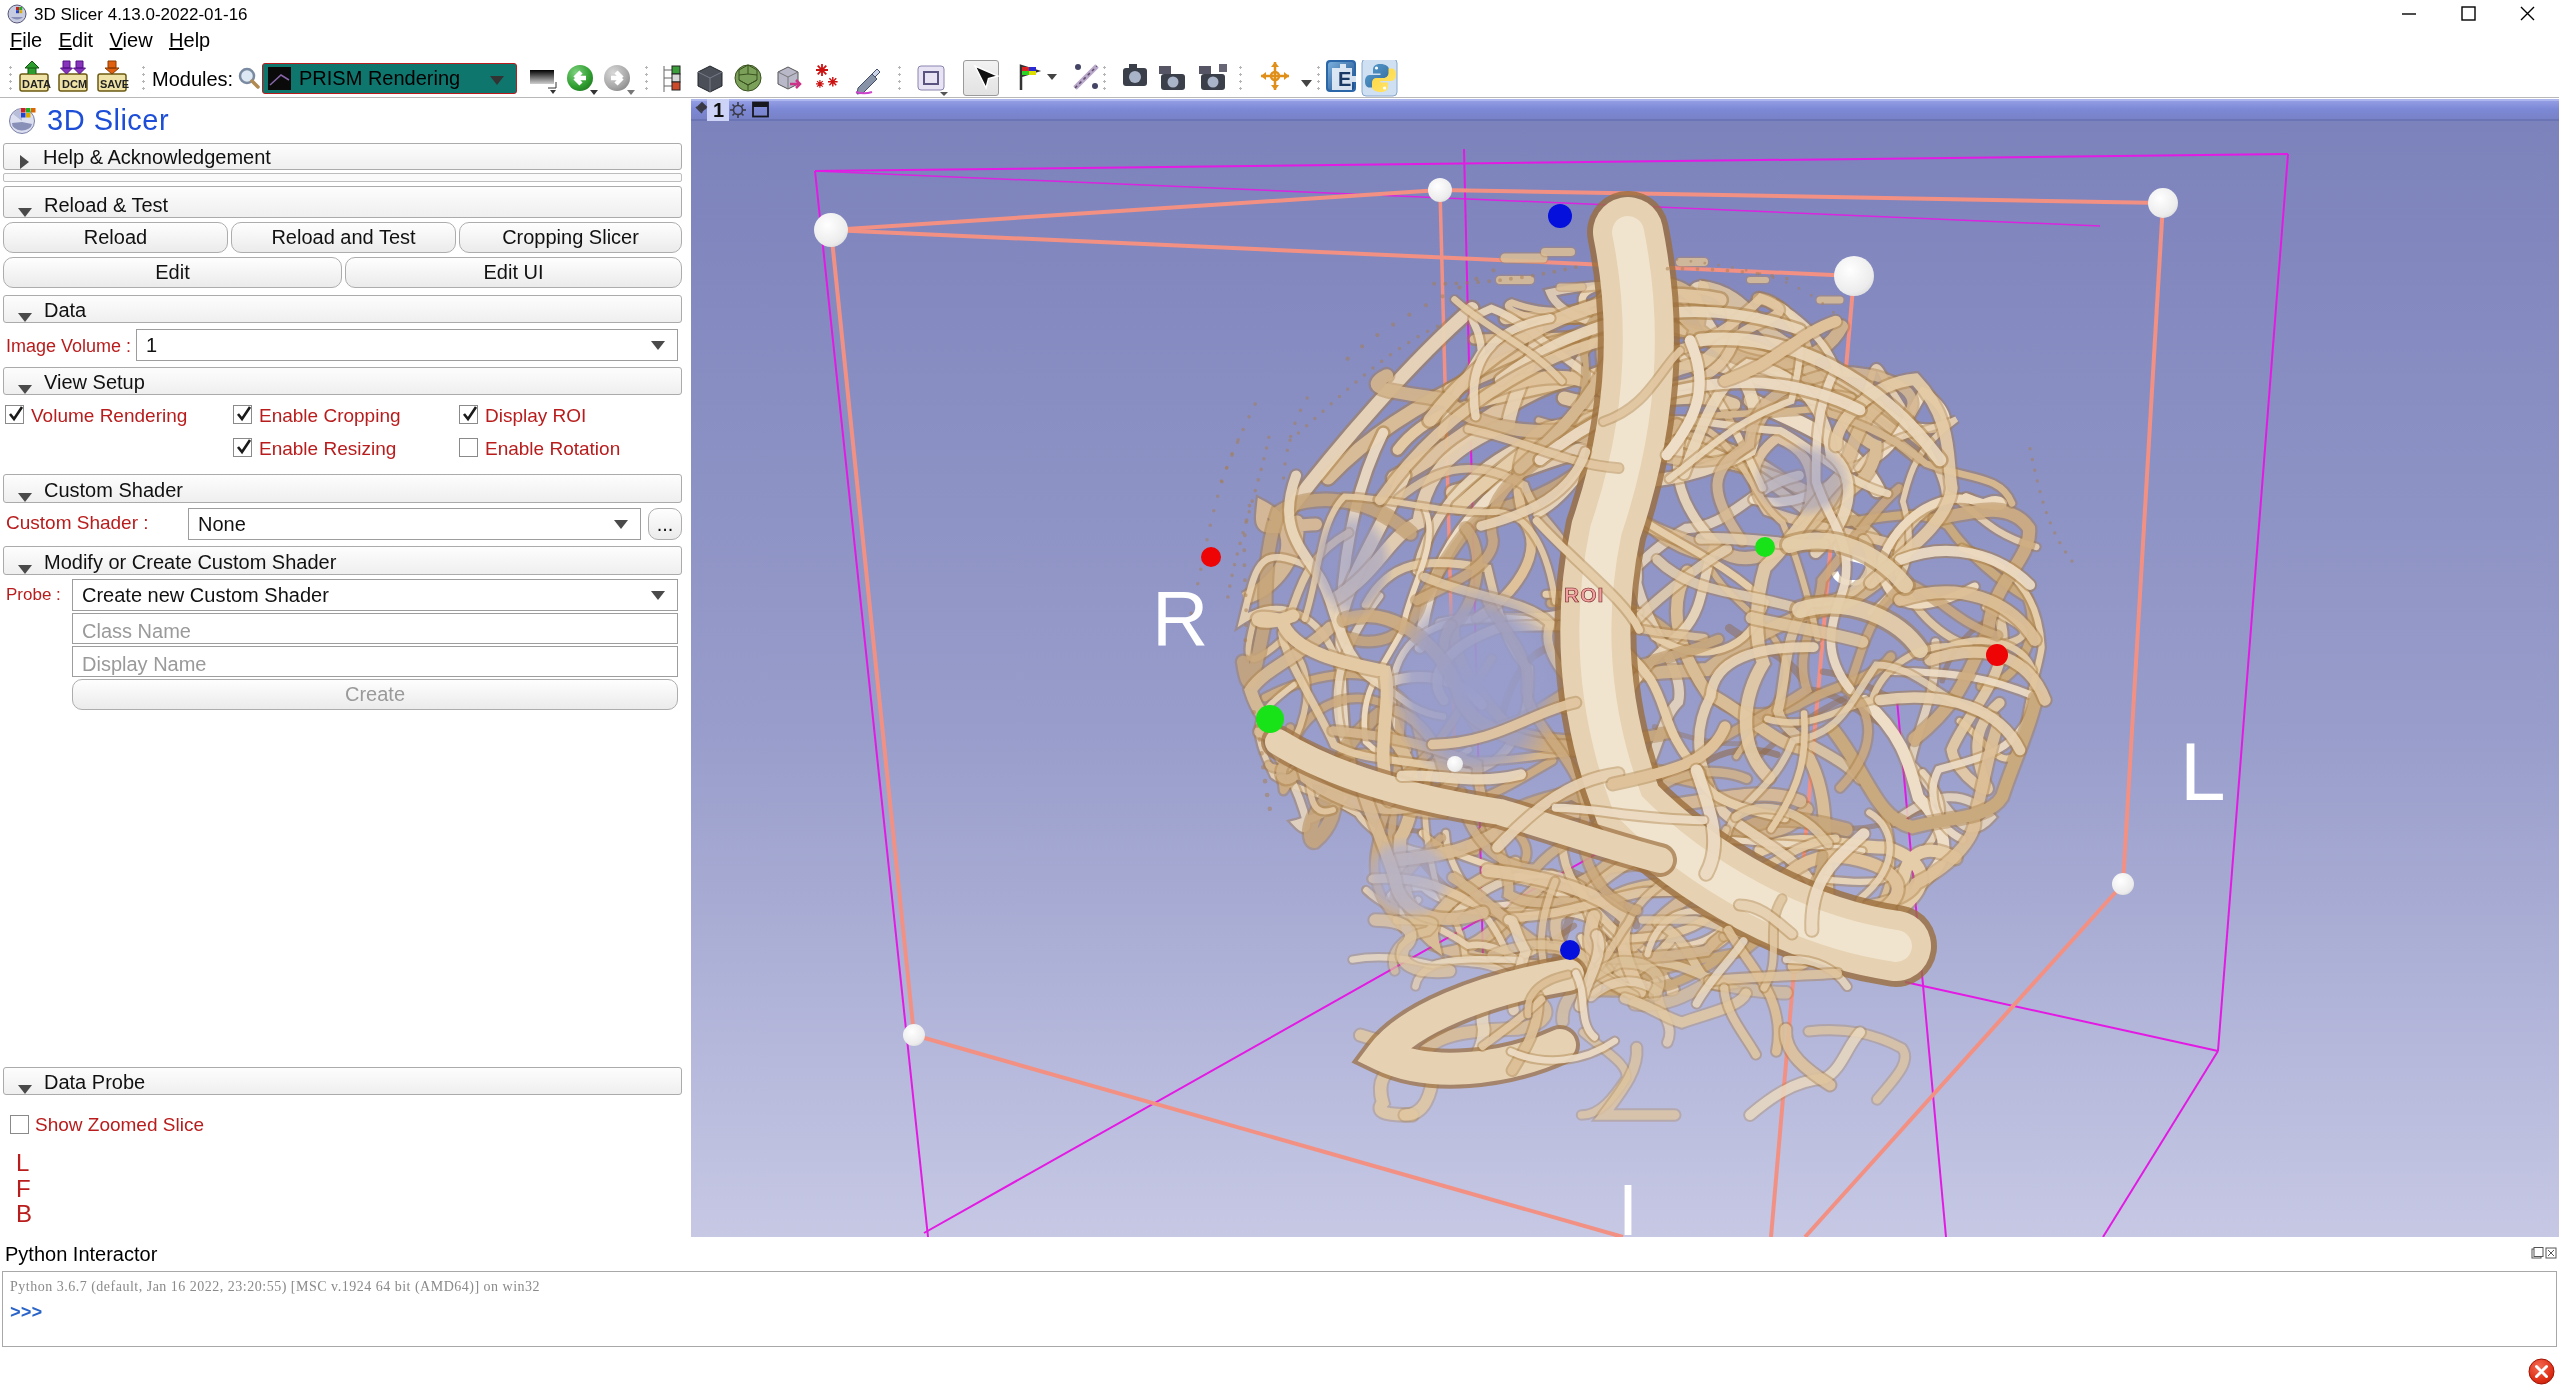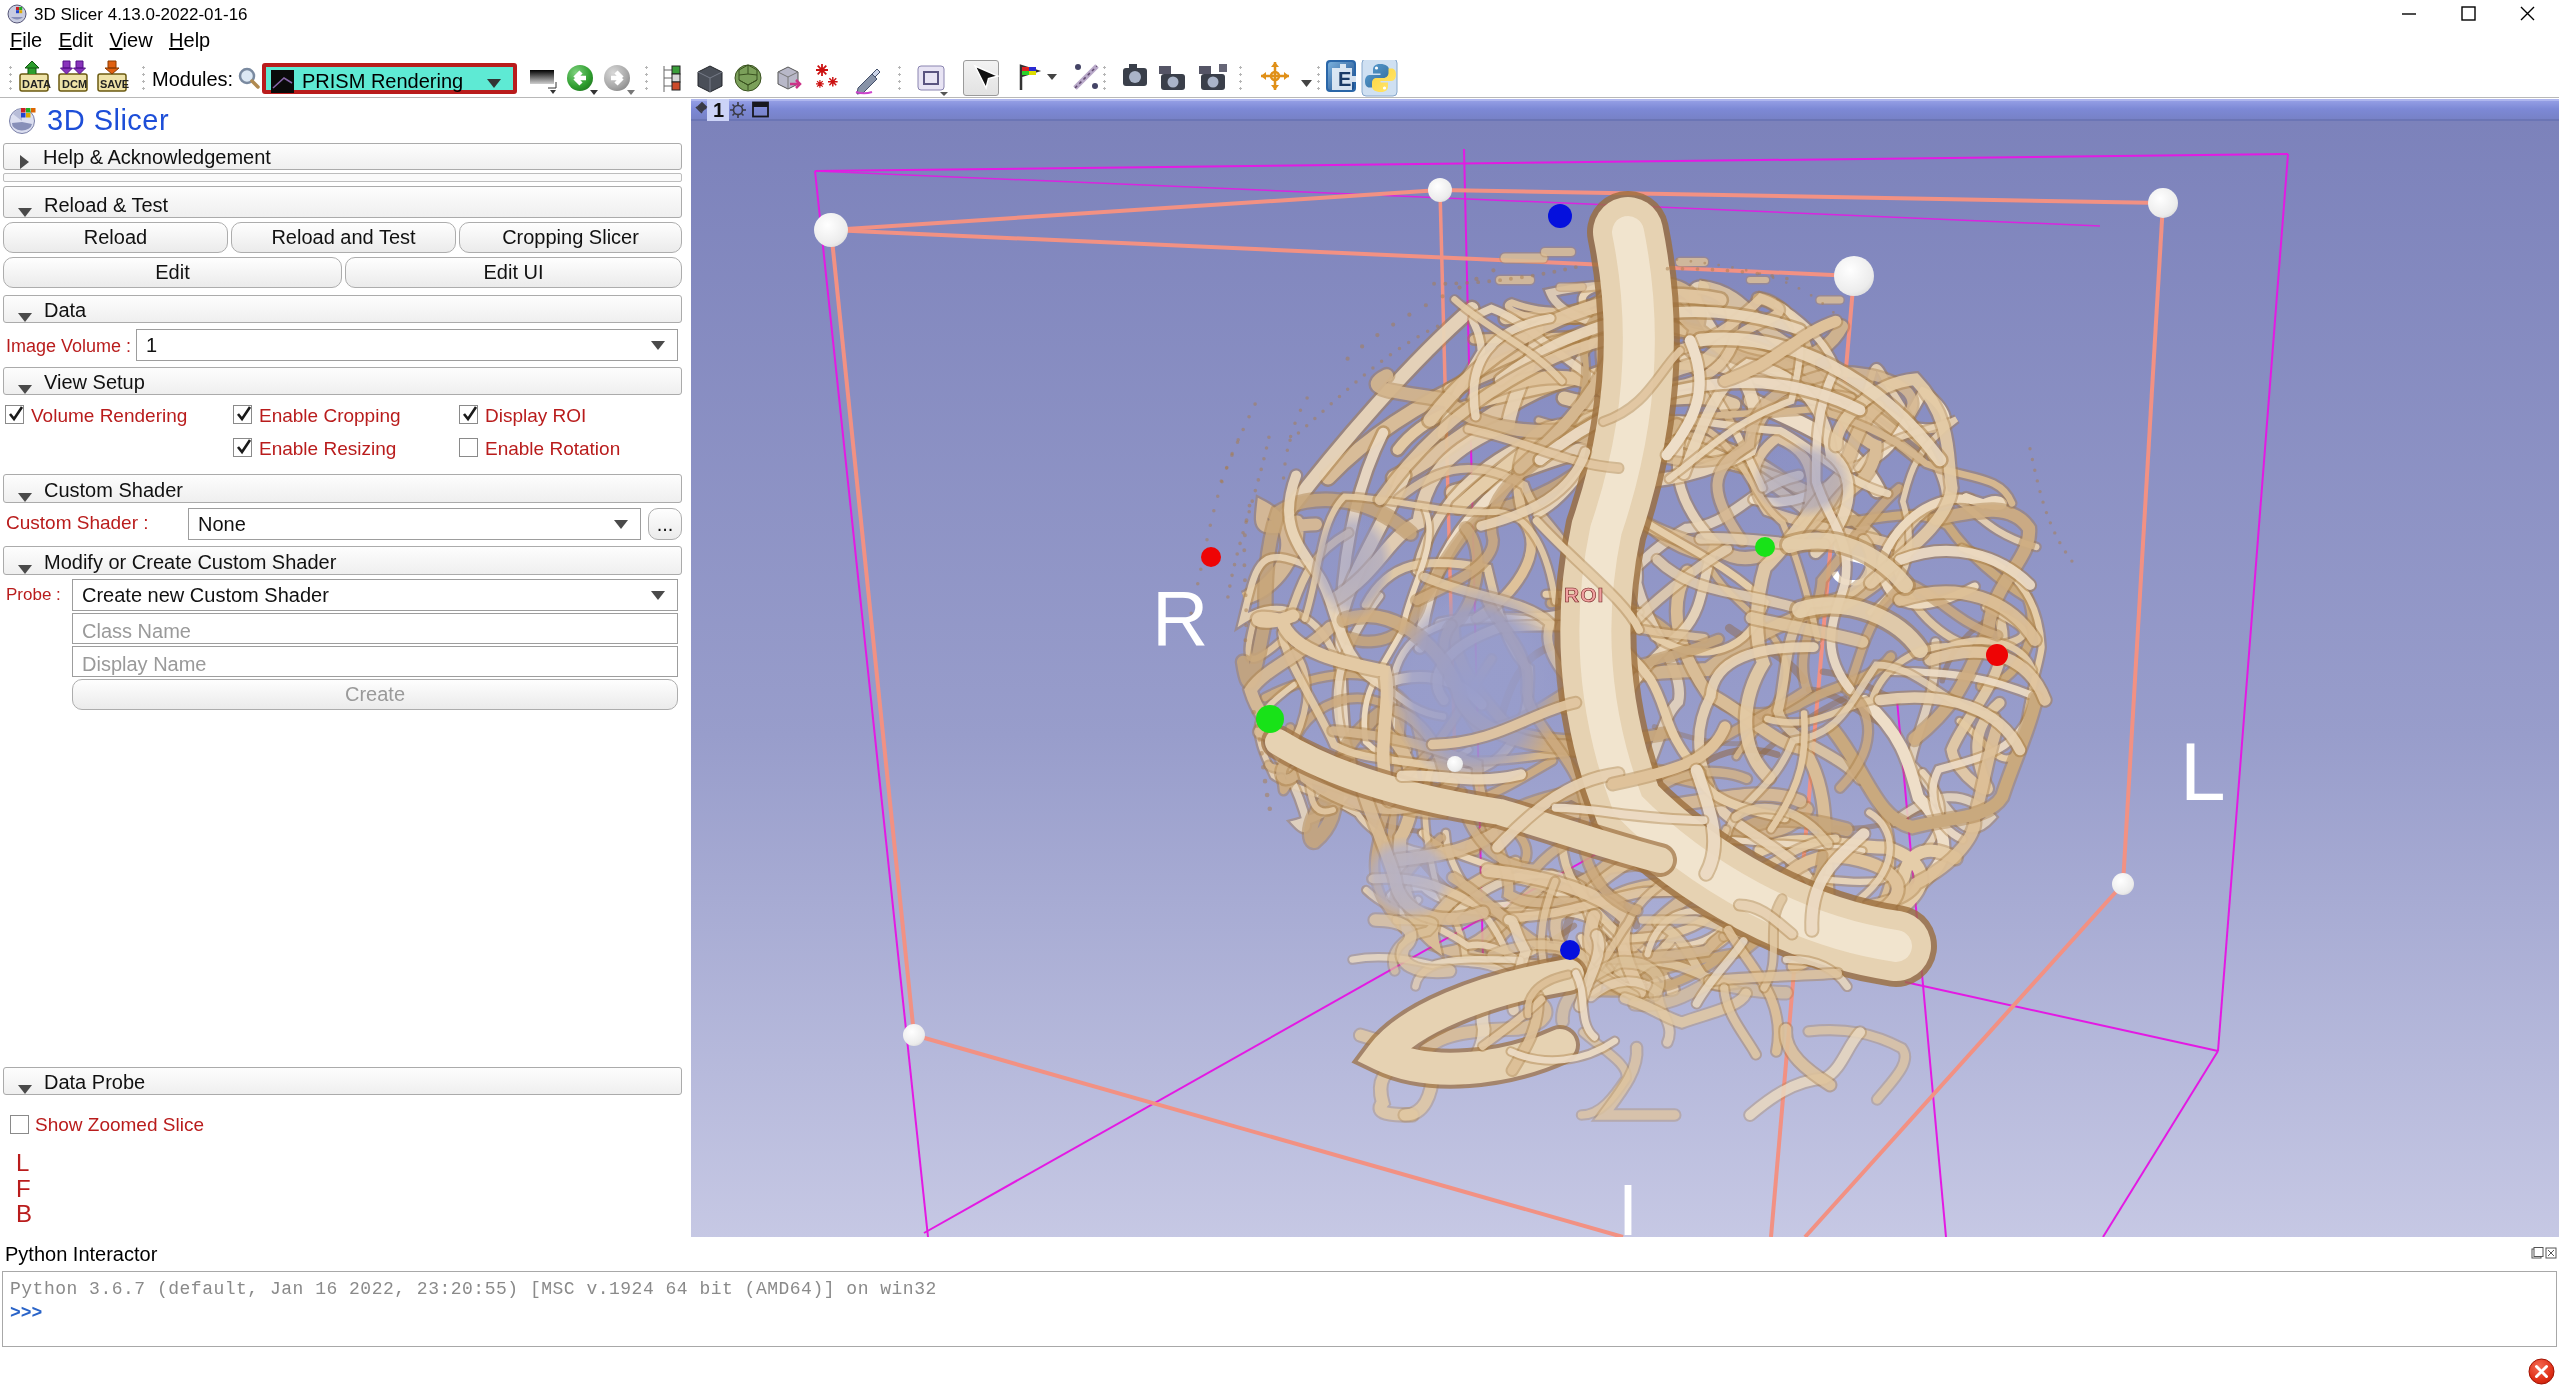--- a/index.html
+++ b/index.html
@@ -71,21 +71,21 @@
   <rect x="2" y="14" width="28" height="17" rx="2" fill="#efe3a8" stroke="#6b5a10" stroke-width="1.5"></rect>
   <path d="M12 1 h8 v7 h-8 z M16 14 l-7 -6 h14 z" fill="#e06010" stroke="#8a3a00" stroke-width="1"></path>
   <text x="4" y="28" font-size="11" font-weight="bold" fill="#222">SAVE</text>
  </g>
 </svg>
 <div class="abs" style="left:152px;top:68px;font-size:20px;color:#000">Modules:</div>
 <svg class="abs" style="left:237px;top:66px" width="24" height="24" viewBox="0 0 24 24">
  <circle cx="10" cy="10" r="7" fill="#dce8f4" stroke="#7a8aa0" stroke-width="2.5"></circle>
  <path d="M15 15 l6 6" stroke="#b08a50" stroke-width="3.5" stroke-linecap="round"></path>
 </svg>
-<div class="abs" style="left:262px;top:63px;width:255px;height:31px;border:4px solid #b91c1c;border-radius:3px;background:#5eead4">
+<div class="abs" style="left:262px;top:63px;width:255px;height:31px;border:1px solid #b91c1c;border-radius:3px;background:#0f766e">
  <svg class="abs" style="left:5px;top:3px" width="23" height="23">
       <rect width="23" height="23" fill="#0a0a0a"></rect>
       <path d="M2 18 L13 8 L21 13" stroke="#8866aa" stroke-width="1.5" fill="none"></path>
     </svg>
  <div class="abs" style="left:36px;top:3px;font-size:20px;color:#000">PRISM Rendering</div>
  <div class="abs" style="right:12px;top:12px;width:0;height:0;border-left:7px solid transparent;border-right:7px solid transparent;border-top:9px solid #333"></div>
 </div>
 <svg class="abs" style="left:528px;top:62px" width="880" height="34" viewBox="0 0 880 34">
  <g>
       <rect x="2" y="8" width="24" height="14" fill="url(#gb)"></rect>
@@ -854,21 +854,21 @@
 <div class="abs" style="left:5px;top:1243px;font-size:20px;color:#000">Python Interactor</div>
 <svg class="abs" style="left:2531px;top:1247px" width="26" height="13" viewBox="0 0 26 13">
  <g stroke="#555" stroke-width="1" fill="none">
   <rect x="1" y="2" width="9" height="9"></rect>
       <rect x="3" y="0.5" width="9" height="9" fill="#fff"></rect>
   <rect x="15" y="1" width="10" height="10"></rect>
       <path d="M17 3 l6 6 m0 -6 l-6 6"></path>
  </g>
 </svg>
 <div class="abs" style="left:2px;top:1271px;width:2555px;height:76px;border:1px solid #a8a8a8;background:#fff"></div>
-<div class="abs" style="left:10px;top:1279px;font-size:18px;color:#8a8a8a;font-family:Liberation Mono, monospace;letter-spacing:0.5px">Python 3.6.7 (default, Jan 16 2022, 23:20:55) [MSC v.1924 64 bit (AMD64)] on win32</div>
+<div class="abs" style="left:10px;top:1279px;font-size:14px;color:#8a8a8a;font-family:Liberation Serif, serif;letter-spacing:0.5px">Python 3.6.7 (default, Jan 16 2022, 23:20:55) [MSC v.1924 64 bit (AMD64)] on win32</div>
 <div class="abs" style="left:10px;top:1303px;font-size:18px;color:#2a64c8;font-family:'Liberation Mono',monospace;font-weight:bold">&gt;&gt;&gt;</div>
 <svg class="abs" style="left:2528px;top:1358px" width="27" height="27" viewBox="0 0 27 27">
  <defs>
       <radialGradient id="redg" cx="0.4" cy="0.3" r="0.9">
         <stop offset="0" stop-color="#f46a52"></stop>
         <stop offset="0.6" stop-color="#e03018"></stop>
         <stop offset="1" stop-color="#b81800"></stop>
       </radialGradient>
     </defs>
  <circle cx="13.5" cy="13.5" r="12.5" fill="url(#redg)" stroke="#a01000" stroke-width="1"></circle>

